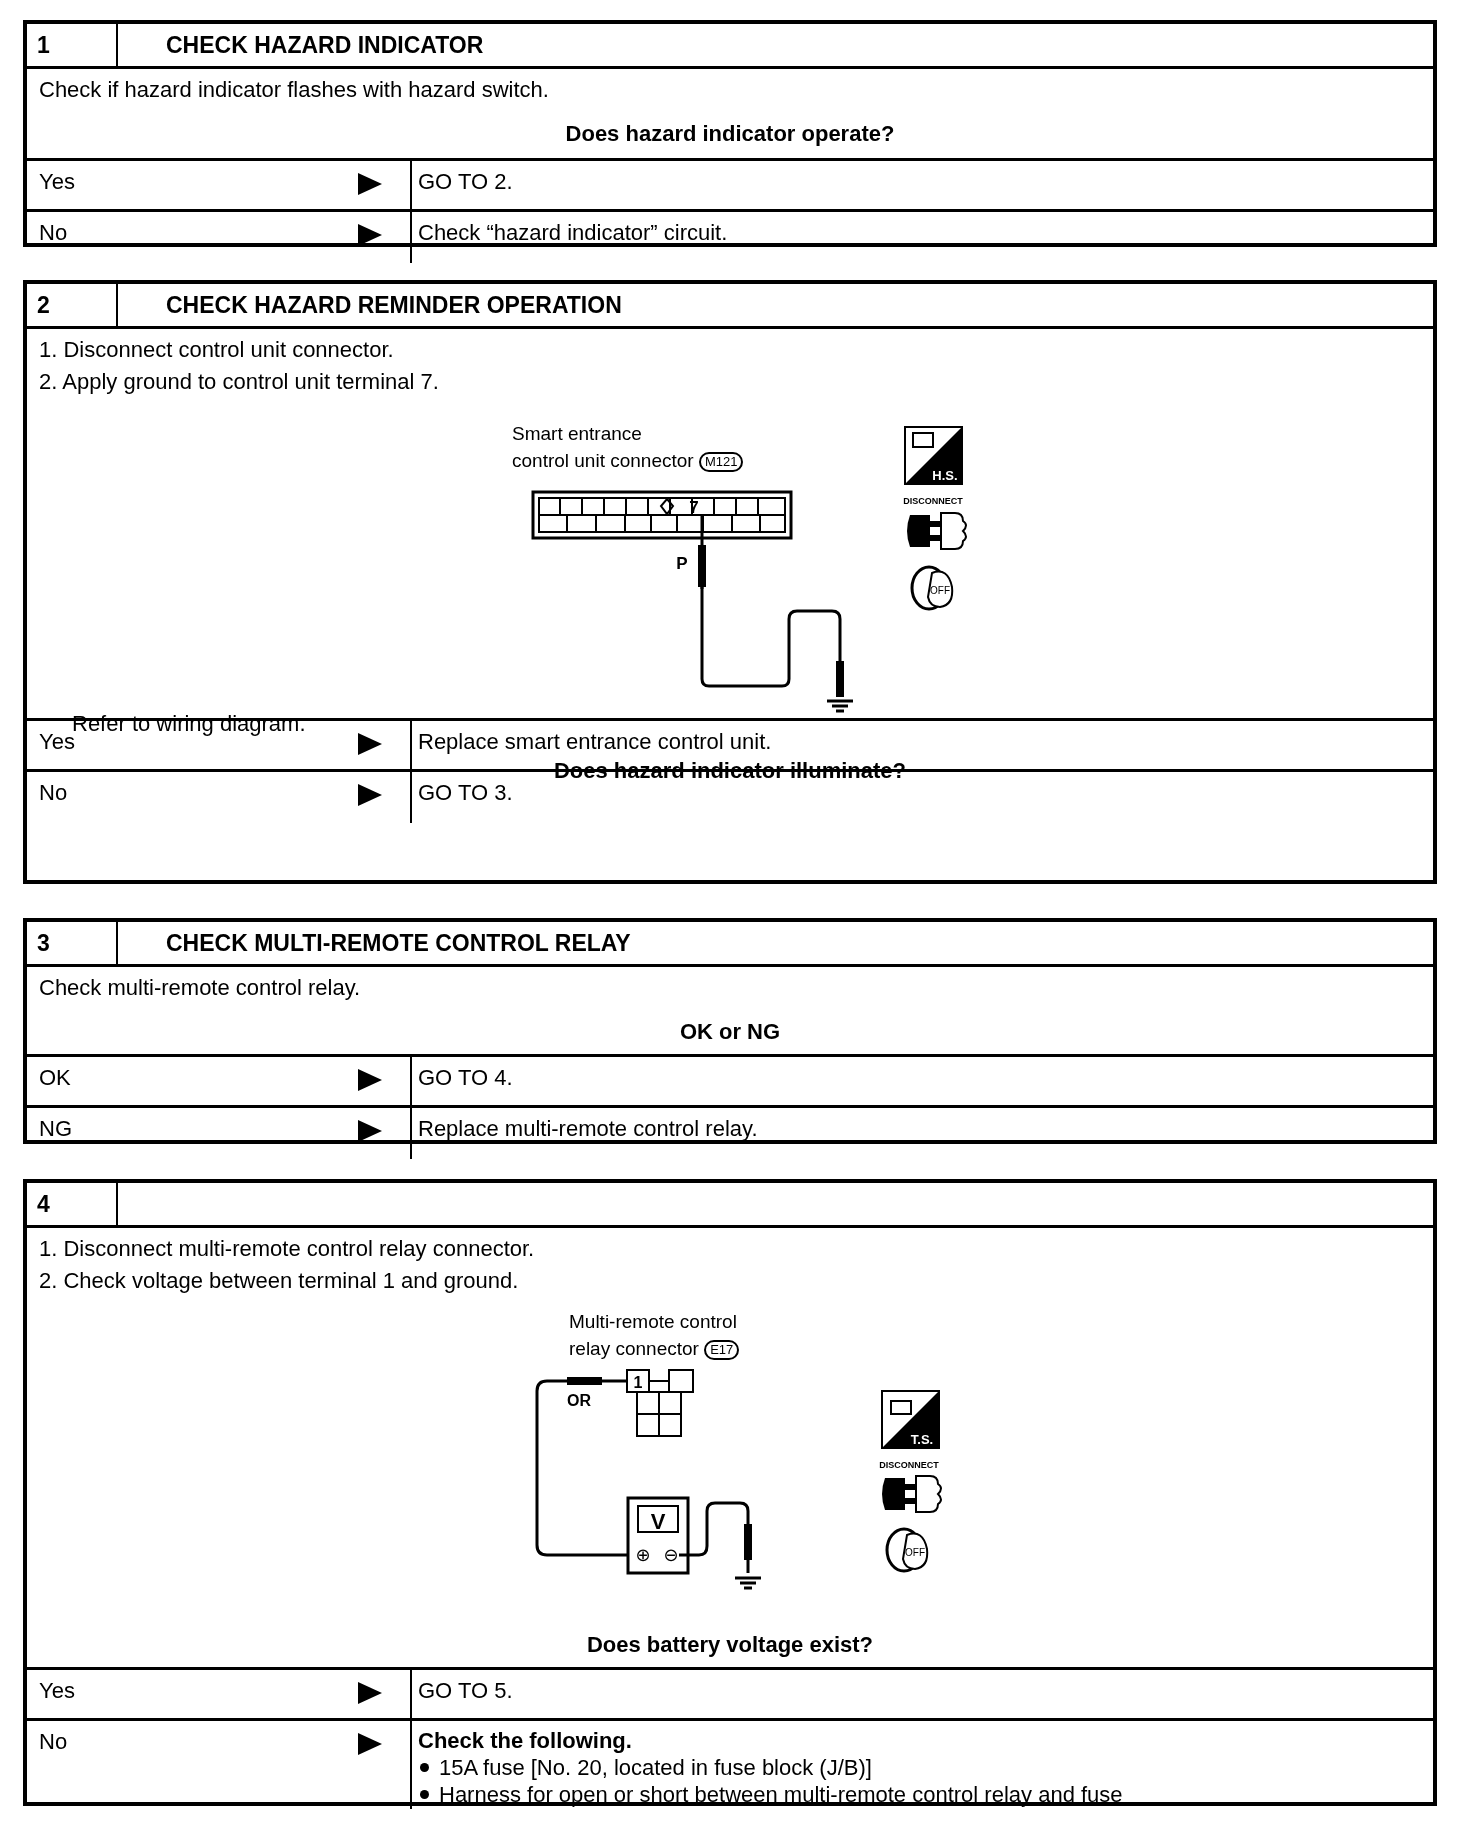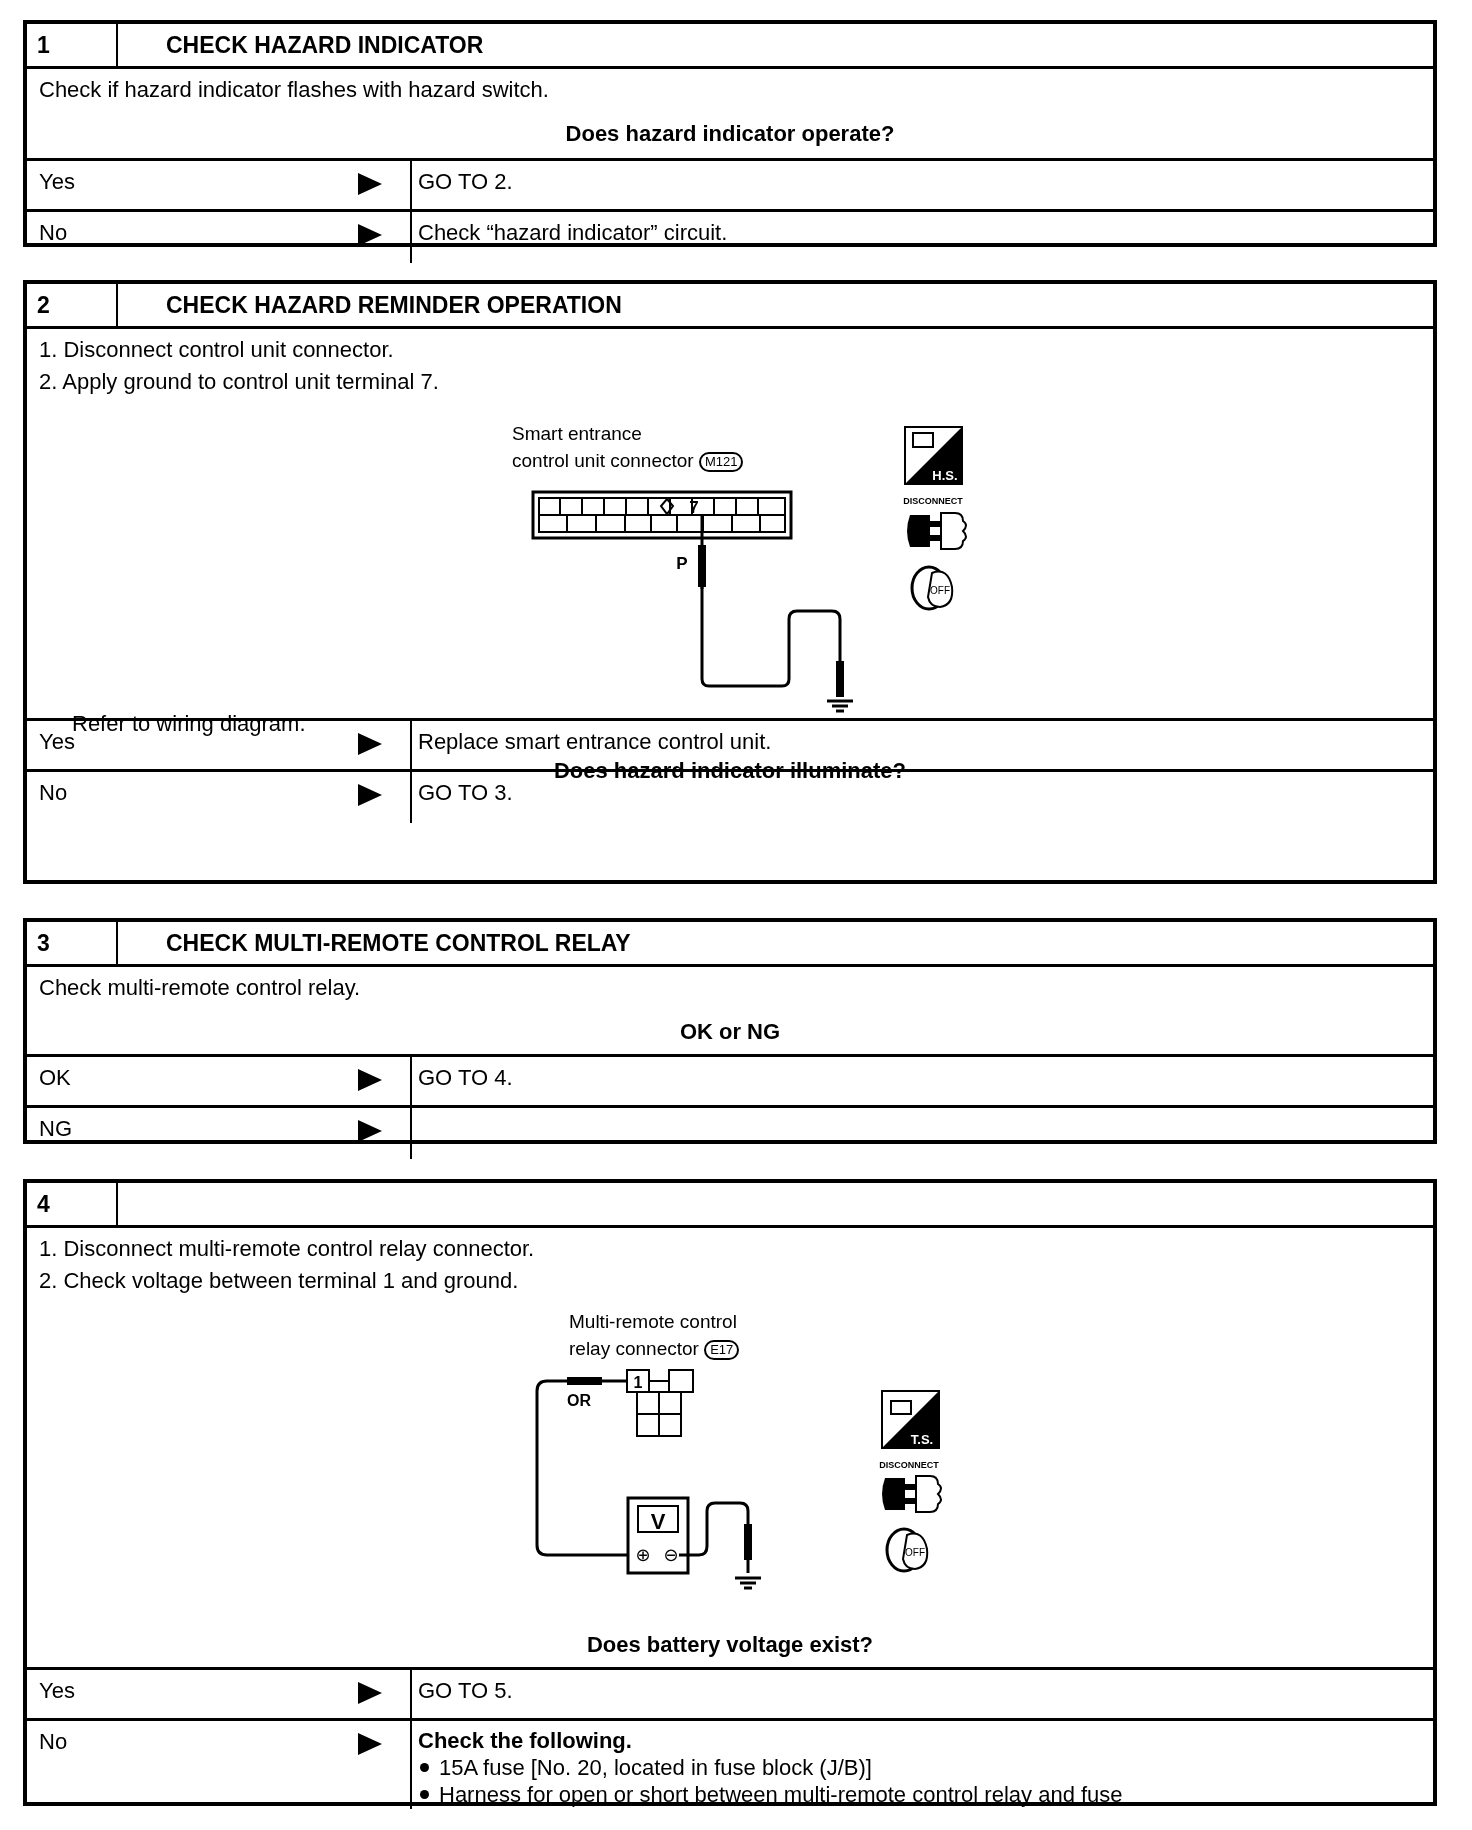--- a/index.html
+++ b/index.html
@@ -136,20 +136,21 @@
   <div class="row body" style="height:90px;">
     <p>Check multi-remote control relay.</p>
     <div class="q" style="top:52px;">OK or NG</div>
   </div>
   <div class="row res">
     <div class="k"><span>OK</span><span class="arr"></span></div>
     <div class="v">GO TO 4.</div>
   </div>
   <div class="row res">
     <div class="k"><span>NG</span><span class="arr"></span></div>
+    <div class="v">Replace multi-remote control relay.</div>
   </div>
 </div>
 
 <div class="box" style="top:1179px;height:627px;">
   <div class="row hdr">
     <div class="num">4</div>
   </div>
   <div class="row body" style="height:442px;">
     <p>1.  Disconnect multi-remote control relay connector.</p>
     <p>2.  Check voltage between terminal 1 and ground.</p>

